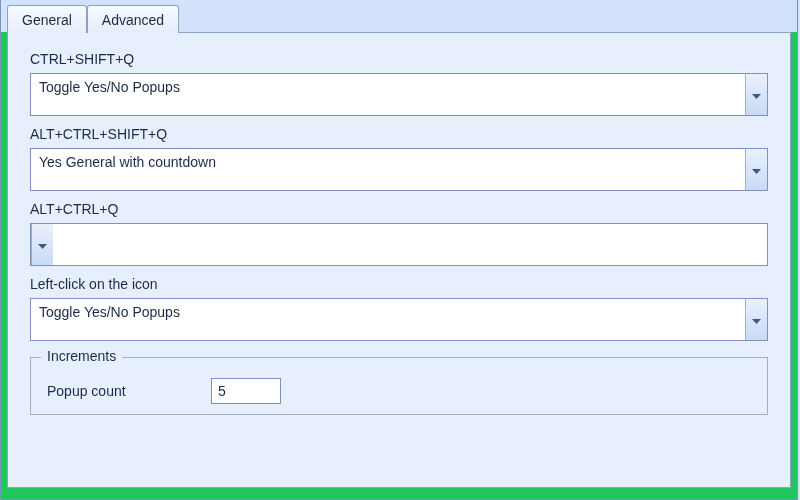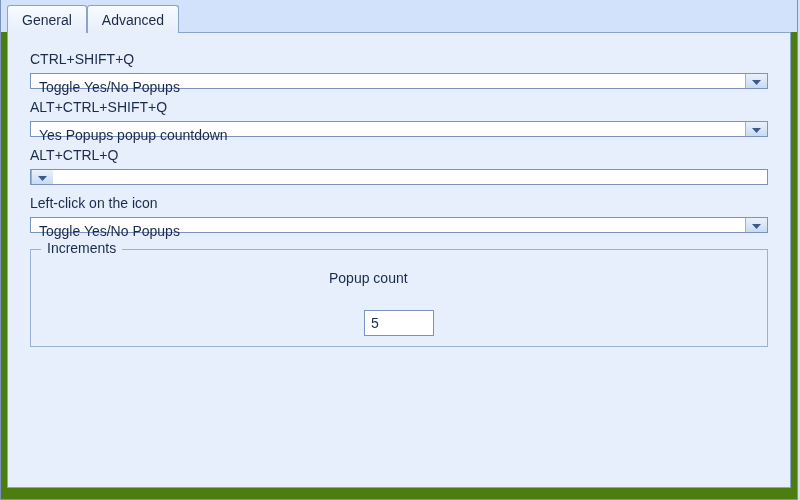--- a/index.html
+++ b/index.html
@@ -9,21 +9,21 @@
     }
     body {
       margin: 0;
       padding: 0;
       background: #d3e2fb;
       width: 800px;
       height: 500px;
       overflow: hidden;
     }
     .window {
-      background: #4d7c0f;
+      background: #22c55e;
       border: 1px solid #7a94bf;
       border-top: none;
       width: 798px;
       height: 500px;
       margin: 0;
     }
     .tabs {
       display: flex;
       align-items: flex-end;
       padding: 4px 6px 0 6px;
@@ -68,21 +68,21 @@
     .field-label {
       color: #1a2b4a;
       margin-bottom: 6px;
       font-size: 14px;
     }
     .combo {
       display: flex;
       align-items: stretch;
       border: 1px solid #7a94bf;
       background: #ffffff;
-      height: 16px;
+      height: 43px;
       width: 100%;
     }
     .combo-text {
       flex: 1;
       padding: 4px 8px;
       color: #1a2b4a;
       line-height: 18px;
       background: #fff;
     }
     .combo-btn {
@@ -111,21 +111,20 @@
       background: #e7effd;
       padding: 0 6px;
       color: #1a2b4a;
       font-size: 14px;
     }
     .row {
       display: flex;
       align-items: center;
       gap: 24px;
       margin-top: 6px;
-      flex-direction: column;
     }
     .row .rlabel {
       width: 140px;
       color: #1a2b4a;
     }
     .num-input {
       width: 70px;
       height: 26px;
       border: 1px solid #7a94bf;
       background: #fff;
@@ -155,21 +154,21 @@
                 <path d="M0 0 L4.5 5 L9 0 Z" fill="#3b5a8a"></path>
               </svg>
           </span>
         </div>
       </div>
     </div>
 
     <div class="field-group">
       <div class="field-label">ALT+CTRL+SHIFT+Q</div>
       <div class="combo">
-        <div class="combo-text">Yes Popups popup countdown</div>
+        <div class="combo-text">Yes General with countdown</div>
         <div class="combo-btn">
           <span>
             <svg viewBox="0 0 9 6">
                 <path d="M0 0 L4.5 5 L9 0 Z" fill="#3b5a8a"></path>
               </svg>
           </span>
         </div>
       </div>
     </div>
 

